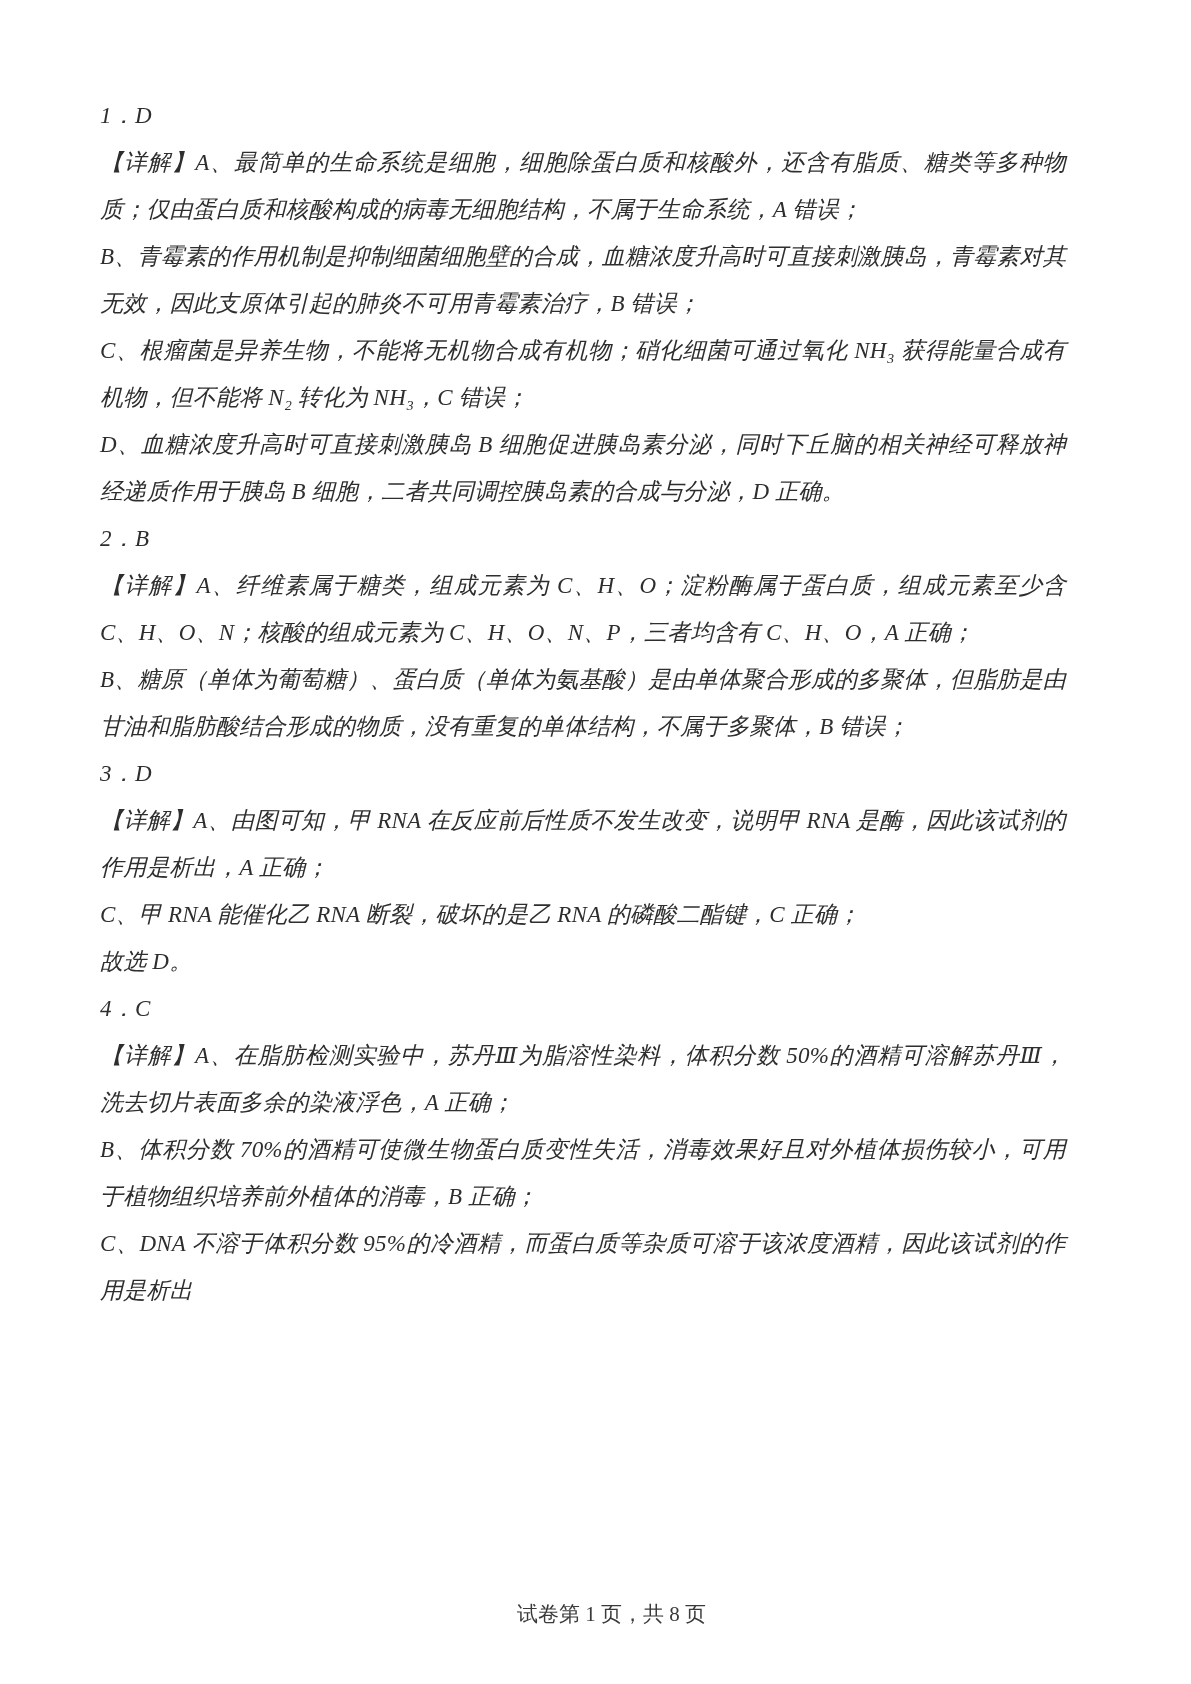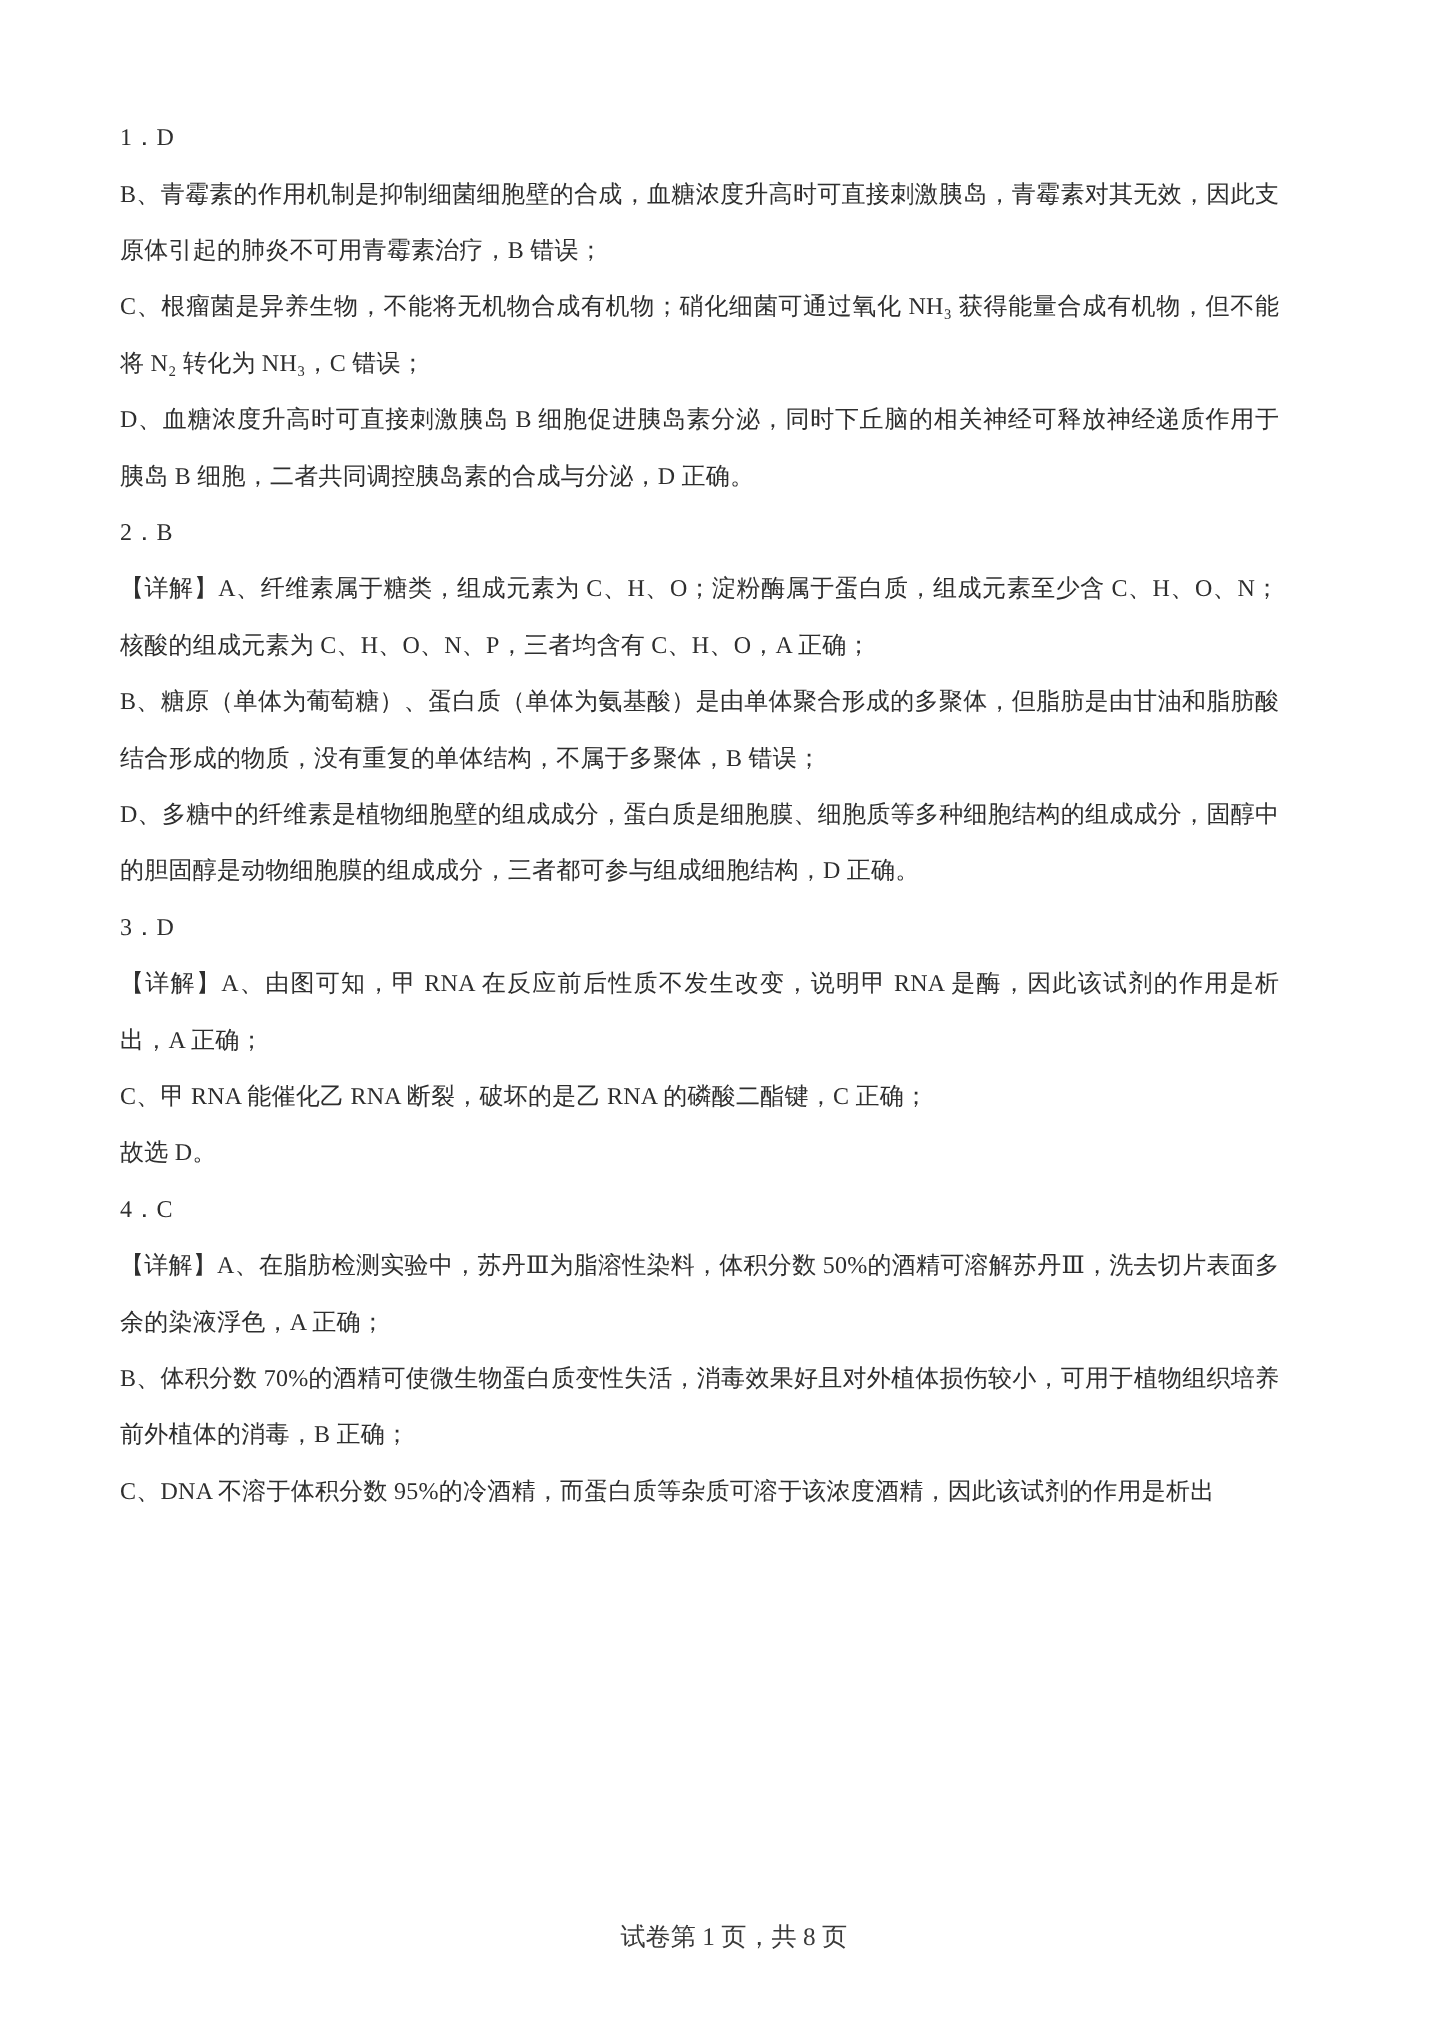--- a/index.html
+++ b/index.html
@@ -18,26 +18,27 @@
   .content {
     position: absolute;
     left: 100px;
     top: 92px;
     width: 966px;
   }
   .question { margin: 0; padding: 0; }
   .line {
     margin: 0;
     padding: 0;
-    font-size: 20px;
+    font-size: 23px;
     line-height: 47px;
     text-align: justify;
     text-align-last: left;
     letter-spacing: 0.2px;
     word-break: break-word;
+    font-style: italic;
   }
   .answer-line {
     text-align: left;
   }
   .page-footer {
     position: absolute;
     top: 1598px;
     left: 16px;
     width: 100%;
     text-align: center;
@@ -46,30 +47,30 @@
     color: #3a3a3a;
   }
 </style>
 </head>
 <body>
 
 <main class="content">
 
   <section class="question">
     <p class="line answer-line">1．D</p>
+    <p class="line">【详解】A、最简单的生命系统是细胞，细胞除蛋白质和核酸外，还含有脂质、糖类等多种物质；仅由蛋白质和核酸构成的病毒无细胞结构，不属于生命系统，A 错误；</p>
     <p class="line">B、青霉素的作用机制是抑制细菌细胞壁的合成，血糖浓度升高时可直接刺激胰岛，青霉素对其无效，因此支原体引起的肺炎不可用青霉素治疗，B 错误；</p>
     <p class="line">C、根瘤菌是异养生物，不能将无机物合成有机物；硝化细菌可通过氧化 NH₃ 获得能量合成有机物，但不能将 N₂ 转化为 NH₃，C 错误；</p>
     <p class="line">D、血糖浓度升高时可直接刺激胰岛 B 细胞促进胰岛素分泌，同时下丘脑的相关神经可释放神经递质作用于胰岛 B 细胞，二者共同调控胰岛素的合成与分泌，D 正确。</p>
   </section>
 
   <section class="question">
     <p class="line answer-line">2．B</p>
     <p class="line">【详解】A、纤维素属于糖类，组成元素为 C、H、O；淀粉酶属于蛋白质，组成元素至少含 C、H、O、N；核酸的组成元素为 C、H、O、N、P，三者均含有 C、H、O，A 正确；</p>
     <p class="line">B、糖原（单体为葡萄糖）、蛋白质（单体为氨基酸）是由单体聚合形成的多聚体，但脂肪是由甘油和脂肪酸结合形成的物质，没有重复的单体结构，不属于多聚体，B 错误；</p>
-    <p class="line">D、多糖中的纤维素是植物细胞壁的组成成分，蛋白质是细胞膜、细胞质等多种细胞结构的组成成分，固醇中的胆固醇是动物细胞膜的组成成分，三者都可参与组成细胞结构，D 正确。</p>
   </section>
 
   <section class="question">
     <p class="line answer-line">3．D</p>
     <p class="line">【详解】A、由图可知，甲 RNA 在反应前后性质不发生改变，说明甲 RNA 是酶，因此该试剂的作用是析出，A 正确；</p>
     <p class="line">C、甲 RNA 能催化乙 RNA 断裂，破坏的是乙 RNA 的磷酸二酯键，C 正确；</p>
     <p class="line">故选 D。</p>
   </section>
 
   <section class="question">

